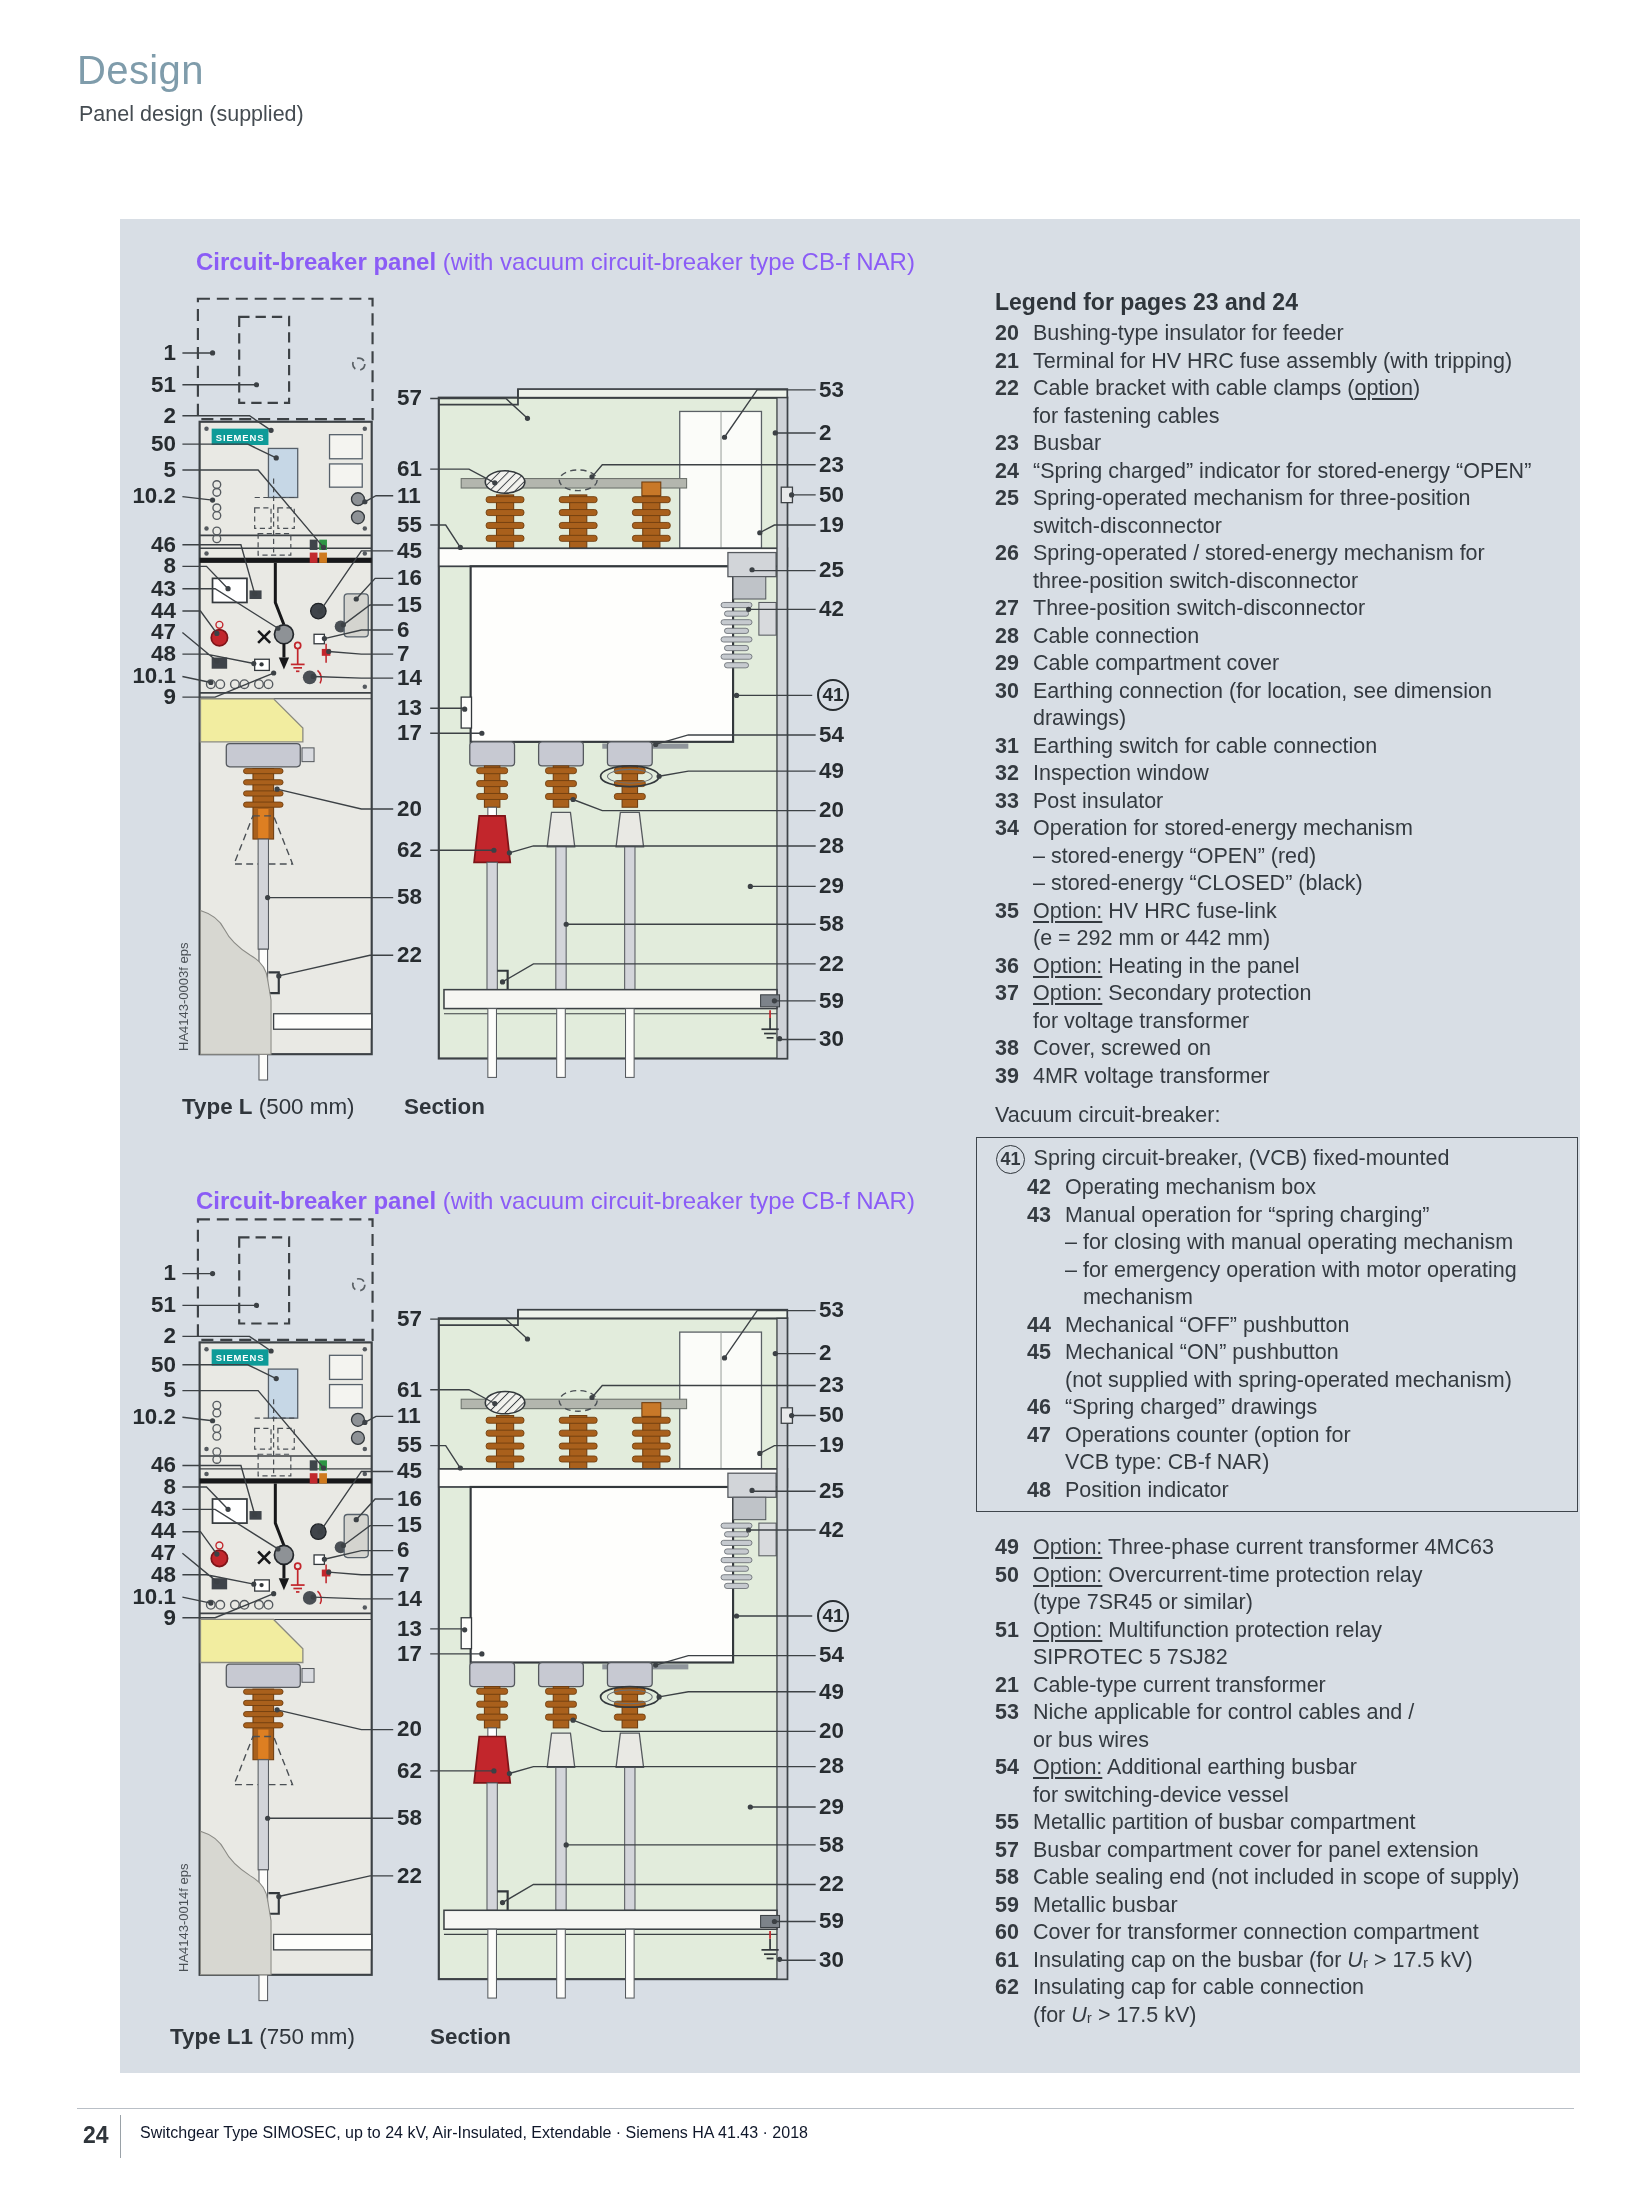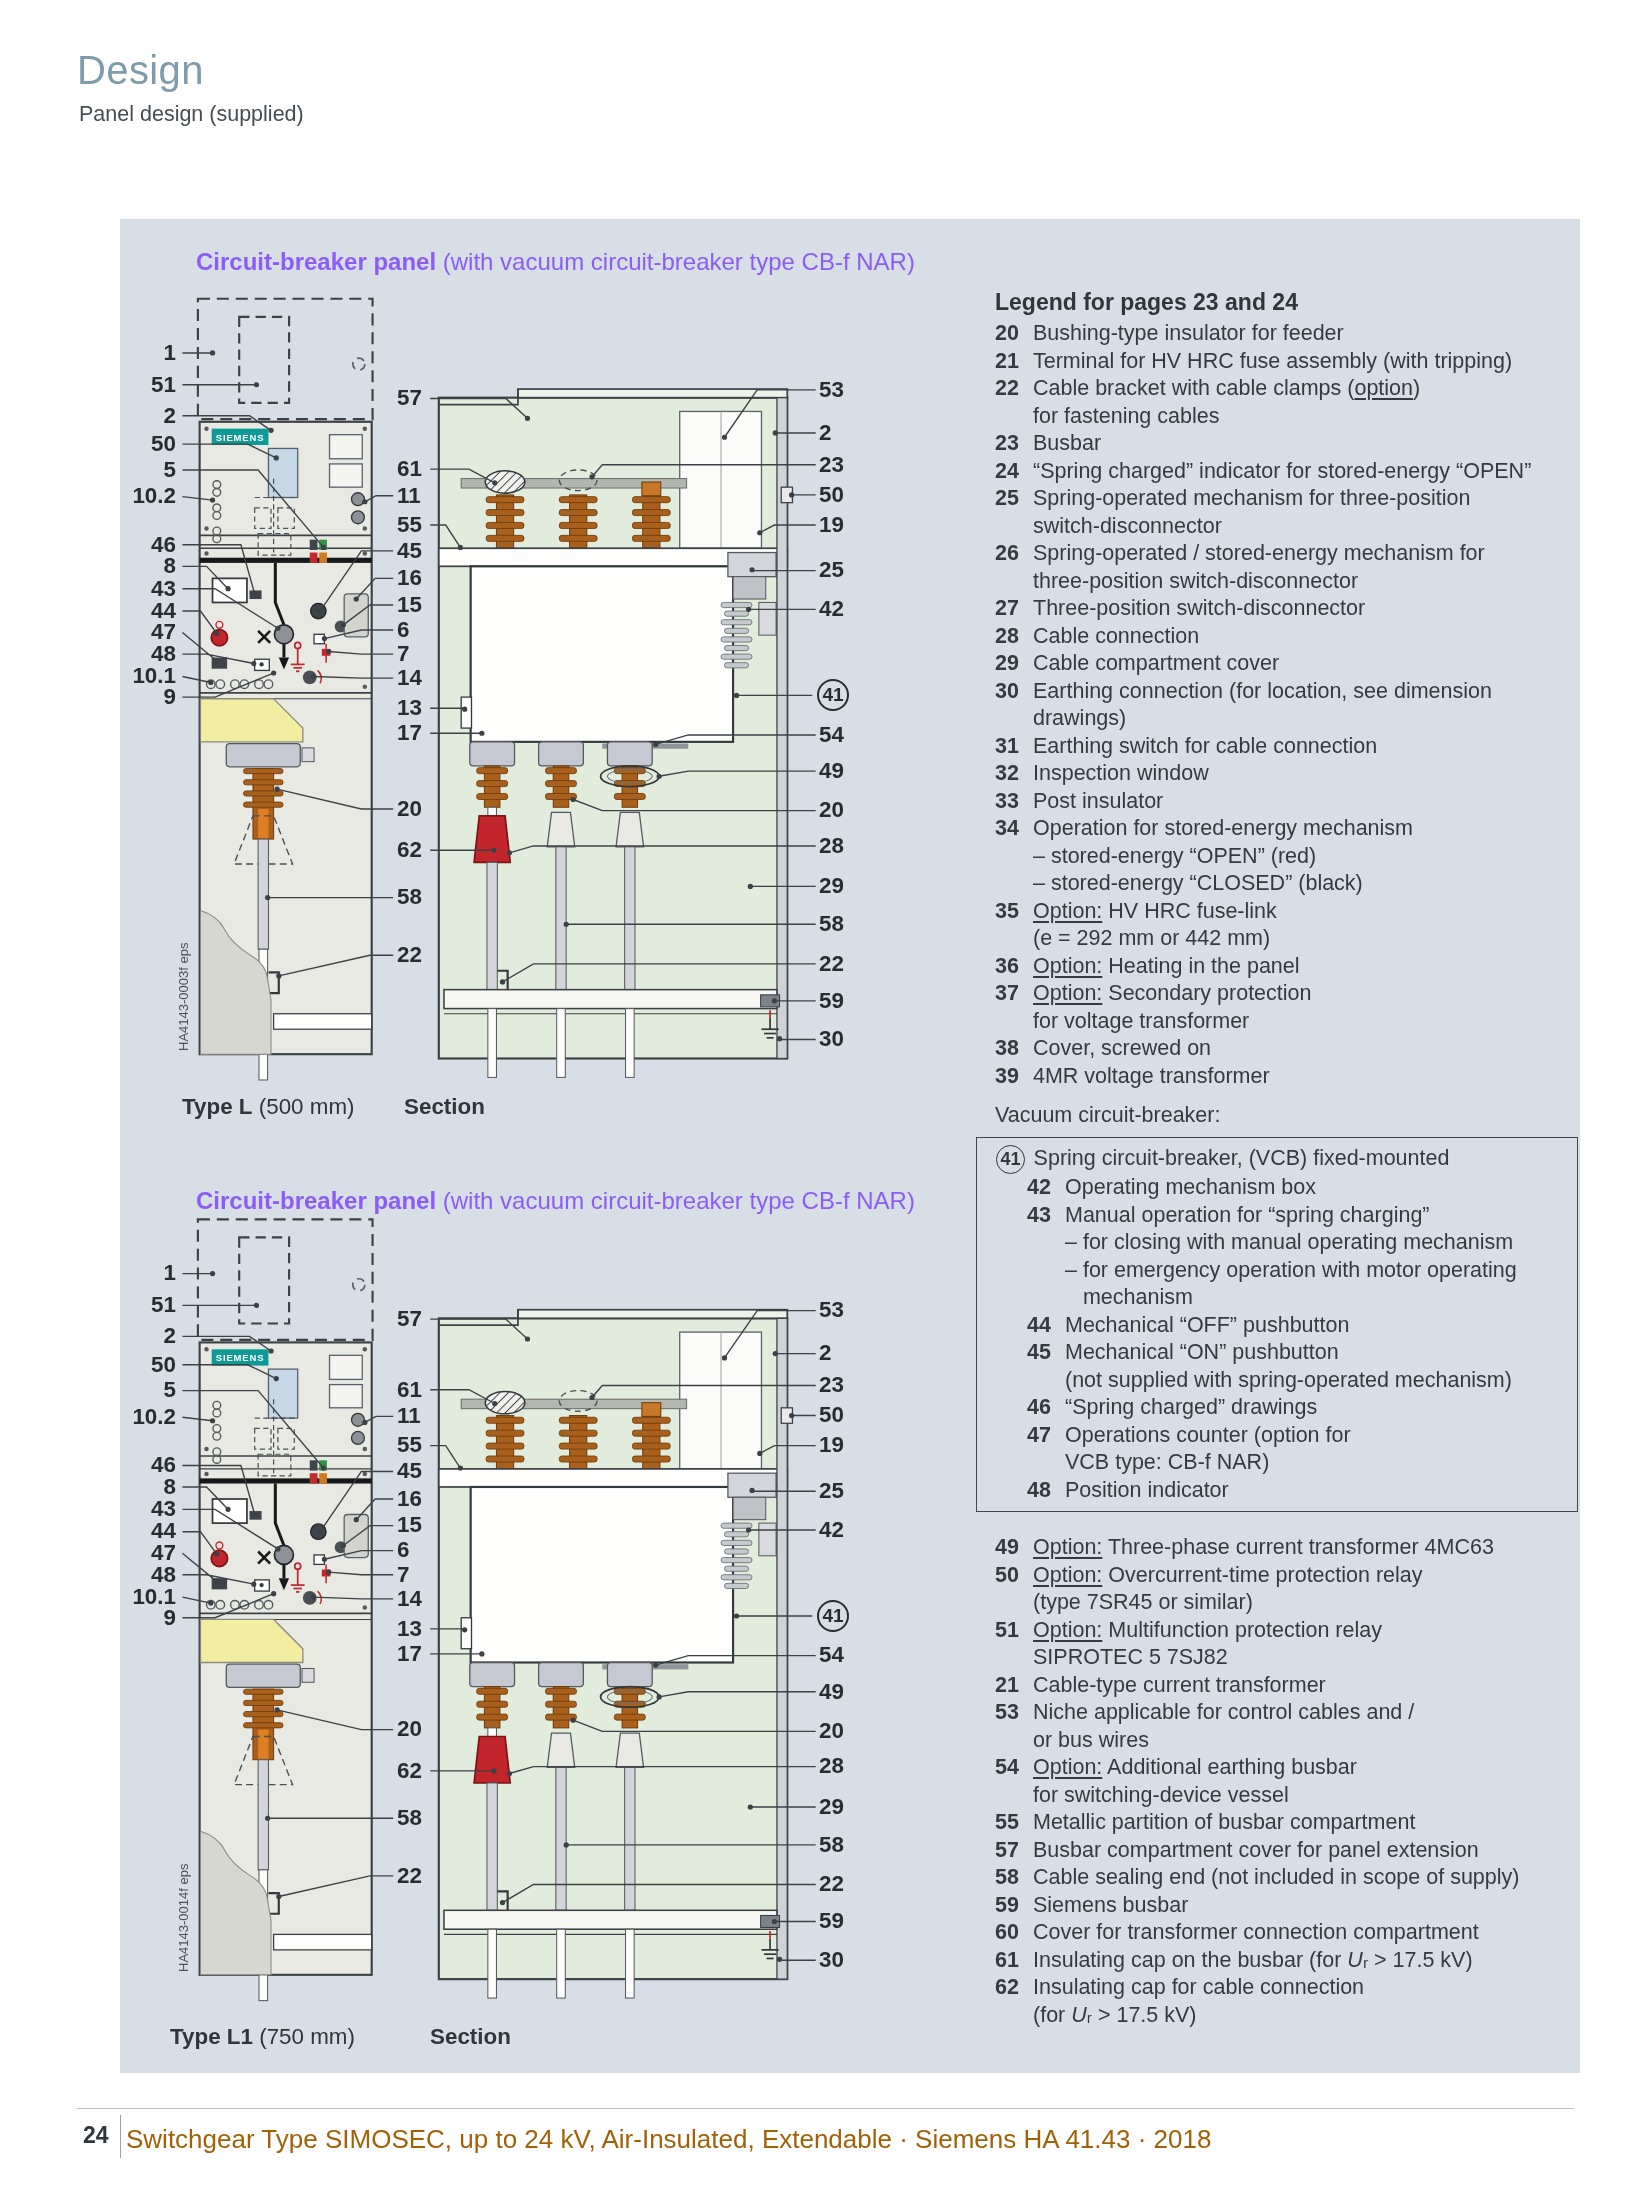--- a/index.html
+++ b/index.html
@@ -34,21 +34,21 @@
   .lrow.ind{padding-left:31px;}
   .lnum.circ{border:1.7px solid #2f353b;border-radius:50%;width:29px;height:29px;line-height:27px;
     text-align:center;font-size:18px;margin-right:8.6px;margin-top:0;box-sizing:border-box;flex:none;}
   #vcb-heading{margin-top:12px;}
   #legend-box{border:1.7px solid #3f464c;margin-left:-19px;padding:6.9px 6.9px 6.9px 19px;margin-top:7.7px;}
   #items-b{margin-top:22.4px;}
   
   #foot-rule{left:77px;top:2108px;width:1497px;height:0;border-top:1.7px solid #b9bfc6;}
   #foot-page{left:83px;top:2122px;font-size:23px;font-weight:bold;color:#2f353b;}
   #foot-div{left:120px;top:2115px;width:0;height:43px;border-left:1.7px solid #9aa2a8;}
-  #foot-text{left:126px;top:2124px;font-size:26px;color:#a16207;}
+  #foot-text{left:140px;top:2124px;font-size:16px;color:#0f172a;}
 </style>
 </head>
 <body>
 
 <div id="page">
 
   <div class="abs" id="hdr-title">Design</div>
   <div class="abs" id="hdr-sub">Panel design (supplied)</div>
 
   <div class="abs" id="graybox"></div>
@@ -530,21 +530,21 @@
         <div class="lrow">
           <span class="lnum">57</span>
           <div class="ltxt">Busbar compartment cover for panel extension</div>
         </div>
         <div class="lrow">
           <span class="lnum">58</span>
           <div class="ltxt">Cable sealing end (not included in scope of supply)</div>
         </div>
         <div class="lrow">
           <span class="lnum">59</span>
-          <div class="ltxt">Siemens busbar</div>
+          <div class="ltxt">Metallic busbar</div>
         </div>
         <div class="lrow">
           <span class="lnum">60</span>
           <div class="ltxt">Cover for transformer connection compartment</div>
         </div>
         <div class="lrow">
           <span class="lnum">61</span>
           <div class="ltxt">Insulating cap on the busbar (for <i>U</i>ᵣ &gt; 17.5 kV)</div>
         </div>
         <div class="lrow">

